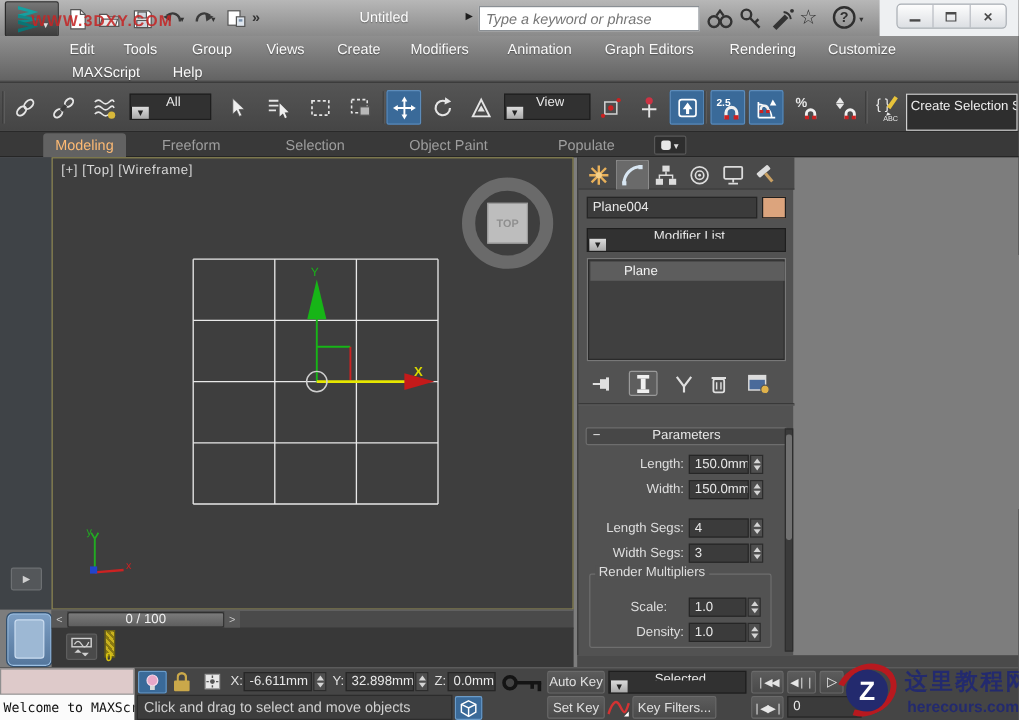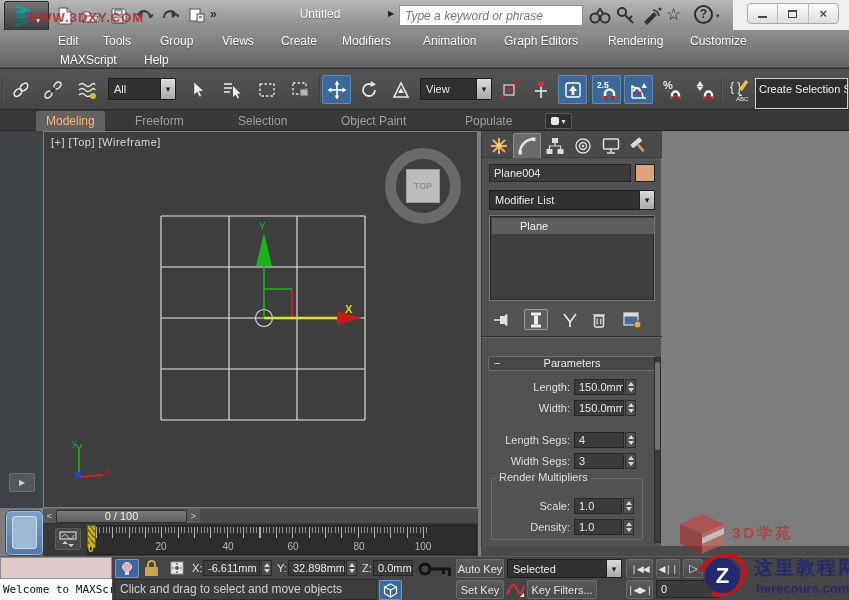--- a/index.html
+++ b/index.html
@@ -23,21 +23,21 @@
   
   #menubar{left:0;top:30px;width:849px;height:38px;background:linear-gradient(#8f8f8f,#636363);border-bottom:1px solid #4a4a4a;}
   .menu-item{top:4px;color:#fbfbfb;font-size:12px;text-shadow:0 1px 1px rgba(0,0,0,.4);cursor:default;}
   .menu-item.r2{top:23px;text-align:center;}
   #menu-watermark{left:26px;top:10px;color:rgba(196,38,38,.88);font-size:13px;font-weight:bold;letter-spacing:1px;z-index:3;}
   
   #main-toolbar{left:0;top:68px;width:849px;height:42px;background:linear-gradient(#555,#454545);border-top:1px solid #2e2e2e;border-bottom:1px solid #292929;}
   .tb{top:6px;width:29px;height:29px;display:flex;align-items:center;justify-content:center;border-radius:2px;}
   .tb.active{background:#3a6a99;box-shadow:inset 0 0 0 1px #5d8cba;}
   .vsep{top:7px;width:2px;height:27px;background:linear-gradient(90deg,#333,#666);}
-  .combo{background:#313131;border:1px solid #1e1e1e;display:flex;align-items:center;color:#e8e8e8;font-size:11px;}
+  .combo{background:#313131;border:1px solid #1e1e1e;display:flex;align-items:center;color:#e8e8e8;font-size:11px;flex-direction:column;}
   .combo .cval{padding-left:5px;flex:1;white-space:nowrap;overflow:hidden;}
   .combo .dd{width:15px;align-self:stretch;background:linear-gradient(#dcdcdc,#a9a9a9);border-left:1px solid #1e1e1e;display:flex;align-items:center;justify-content:center;}
   .combo .dd::before{content:"▾";color:#222;font-size:9px;}
   #named-sel-field{left:755px;top:9px;width:93px;height:31px;background:#2e2e2e;border:1px solid #d0d0d0;color:#eee;font-size:11px;line-height:21px;padding-left:3px;white-space:nowrap;overflow:hidden;}
   
   #ribbon{left:0;top:110px;width:849px;height:21px;background:#393939;border-bottom:1px solid #262626;}
   .rtab{top:1px;height:20px;line-height:20px;padding:0 10px;color:#9e9e9e;font-size:12px;}
   .rtab.active{background:#626262;color:#fdba74;border-radius:3px 3px 0 0;}
   #ribbon-dd{left:545px;top:3px;width:27px;height:16px;background:#2e2e2e;border:1px solid #585858;border-radius:2px;display:flex;align-items:center;justify-content:center;gap:2px;}
   #ribbon-dd i{width:8px;height:8px;background:#e8e8e8;border-radius:2px;display:block;}
@@ -550,21 +550,21 @@
       </div>
     <span class="abs cp-label" style="left:2px;top:324px;width:86px">Width Segs:</span>
     <div class="abs numfield" style="left:92px;top:322px;width:50px;height:16px">3</div>
     <div class="abs spin" style="left:143px;top:322px;height:16px">
         <i class="up"></i>
         <i class="dn"></i>
       </div>
 
     <div class="abs groupbox" style="left:9px;top:347px;width:152px;height:62px"></div>
     <span class="group-legend" style="left:14px;top:340px">Render Multipliers</span>
-    <span class="abs cp-label" style="left:20px;top:369px;width:68px">Scale:</span>
+    <span class="abs cp-label" style="left:6px;top:369px;width:68px">Scale:</span>
     <div class="abs numfield" style="left:92px;top:367px;width:48px;height:16px">1.0</div>
     <div class="abs spin" style="left:141px;top:367px;height:16px">
         <i class="up"></i>
         <i class="dn"></i>
       </div>
     <span class="abs cp-label" style="left:20px;top:390px;width:68px">Density:</span>
     <div class="abs numfield" style="left:92px;top:388px;width:48px;height:16px">1.0</div>
     <div class="abs spin" style="left:141px;top:388px;height:16px">
         <i class="up"></i>
         <i class="dn"></i>
@@ -582,29 +582,20 @@
     <div class="abs ts-btn" style="left:144px">&gt;</div>
   </div>
   <div class="abs" id="trackbar">
     <div class="abs" id="minicurve-btn">
       <svg width="18" height="16" viewBox="0 0 18 16">
           <rect x="1" y="1" width="16" height="7" fill="none" stroke="#d0d0d0" stroke-width="1.2"></rect>
           <path d="M3 6 q3 -5 6 0 t6 -2" fill="none" stroke="#d0d0d0" stroke-width="1"></path>
           <polygon points="6,10 3,13 9,13" fill="#d0d0d0"></polygon>
           <polygon points="12,16 9,13 15,13" fill="#d0d0d0"></polygon>
         </svg>
-    </div>
-    <div class="abs" id="ruler">
-      <div class="abs ticks-s"></div>
-      <div class="abs ticks-b"></div>
-      <span class="abs tick-label" style="left:73px">20</span>
-      <span class="abs tick-label" style="left:140px">40</span>
-      <span class="abs tick-label" style="left:205px">60</span>
-      <span class="abs tick-label" style="left:271px">80</span>
-      <span class="abs tick-label" style="left:335px">100</span>
     </div>
     <div class="abs" id="frame-marker"></div>
     <span class="abs" id="frame-marker-label">0</span>
   </div>
 
   <div class="abs" id="statusbar">
     <div class="abs" id="listener-pink"></div>
     <div class="abs" id="listener-white">Welcome to MAXScript</div>
     <div class="abs toggle-blue" style="left:115px;top:2px;width:24px;height:19px;display:flex;align-items:center;justify-content:center">
       <svg width="14" height="15" viewBox="0 0 14 15">
@@ -674,29 +665,20 @@
           <polygon points="14,15 18,15 18,11" fill="#fff"></polygon>
         </svg>
     </div>
     <div class="abs xbtn" style="left:527px;top:23px;width:70px;height:19px;line-height:18px">Key Filters...</div>
     <div class="abs xbtn transport" style="left:626px;top:23px;width:27px;height:19px">
         <span>❘◀▶❘</span>
       </div>
     <div class="abs numfield" style="left:656px;top:23px;width:62px;height:18px;line-height:16px">0</div>
   </div>
 
-  <div class="abs" id="wm-corner">
-    <svg width="52" height="44" viewBox="0 0 52 44" style="opacity:.85">
-      <polygon points="26,2 48,12 26,22 4,12" fill="#c63b38"></polygon>
-      <polygon points="4,12 26,22 26,42 4,32" fill="#a02523"></polygon>
-      <polygon points="48,12 26,22 26,42 48,32" fill="#d8625d"></polygon>
-      <polygon points="26,26 48,16 48,22 26,32" fill="#f0e8e0"></polygon>
-    </svg>
-    <span class="txt">3D学苑</span>
-  </div>
   <div class="abs" id="wm-logo">
     <div id="wm-ring"></div>
     <div id="wm-z">Z</div>
     <span id="wm-site">这里教程网</span>
     <span id="wm-url">herecours.com</span>
   </div>
 
 </div>
 
 </body></html>

